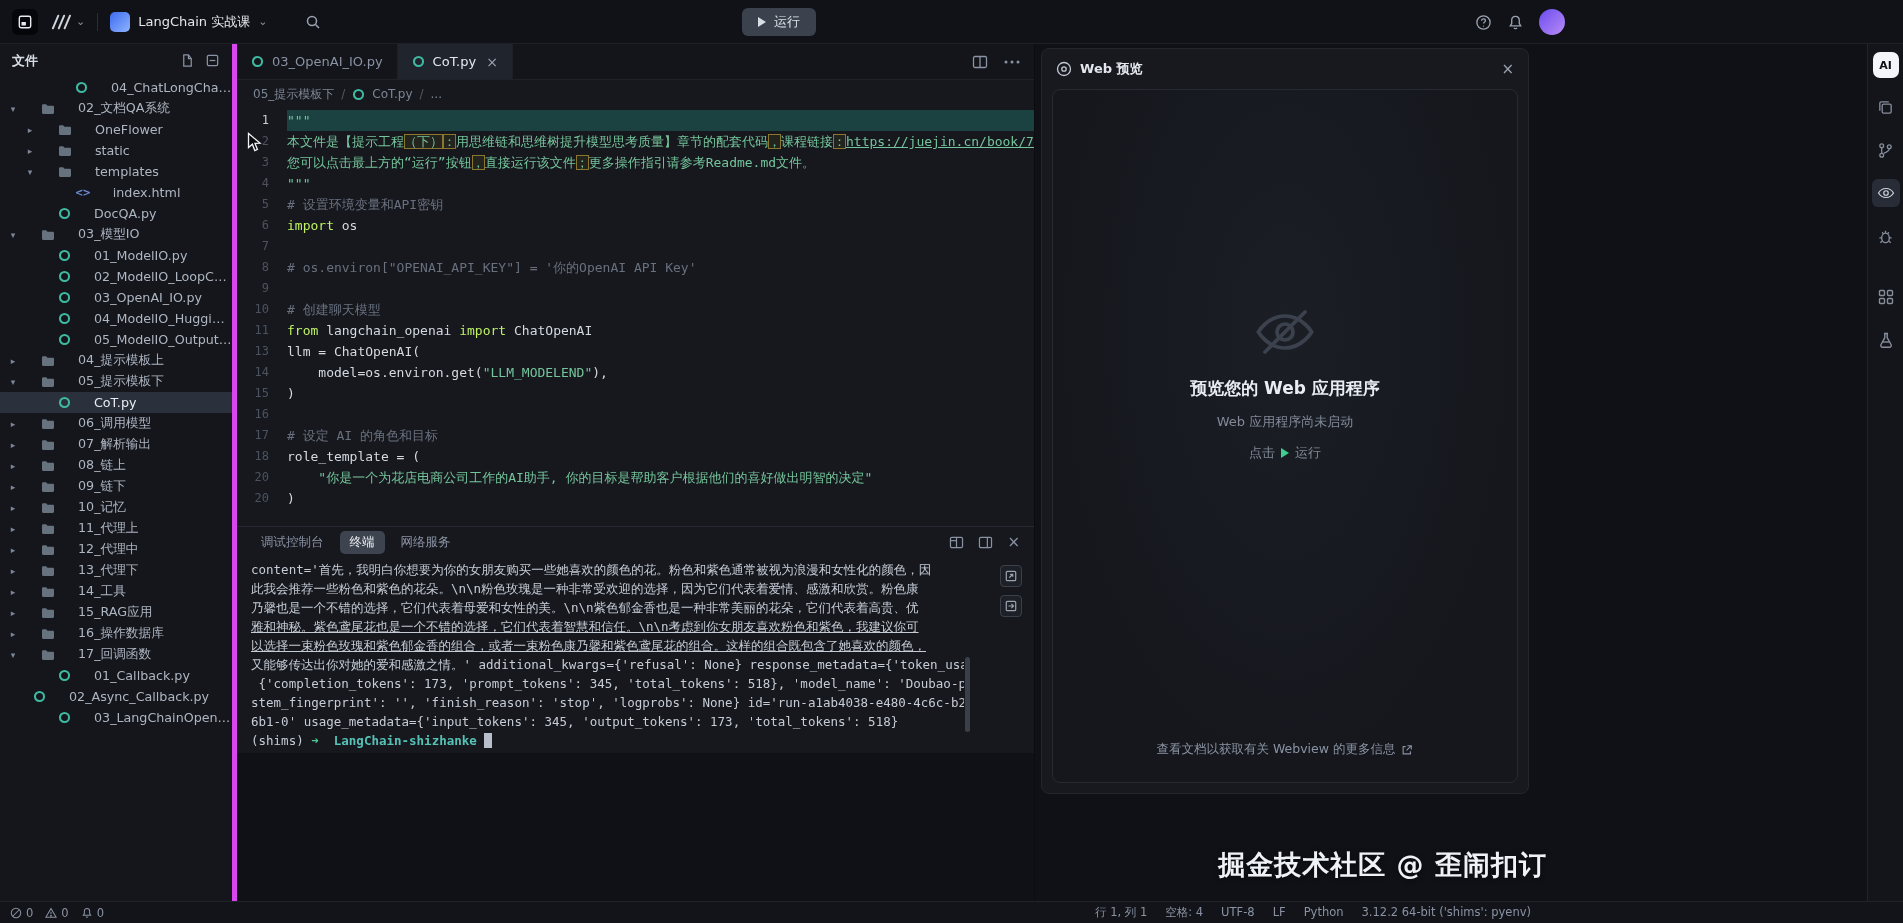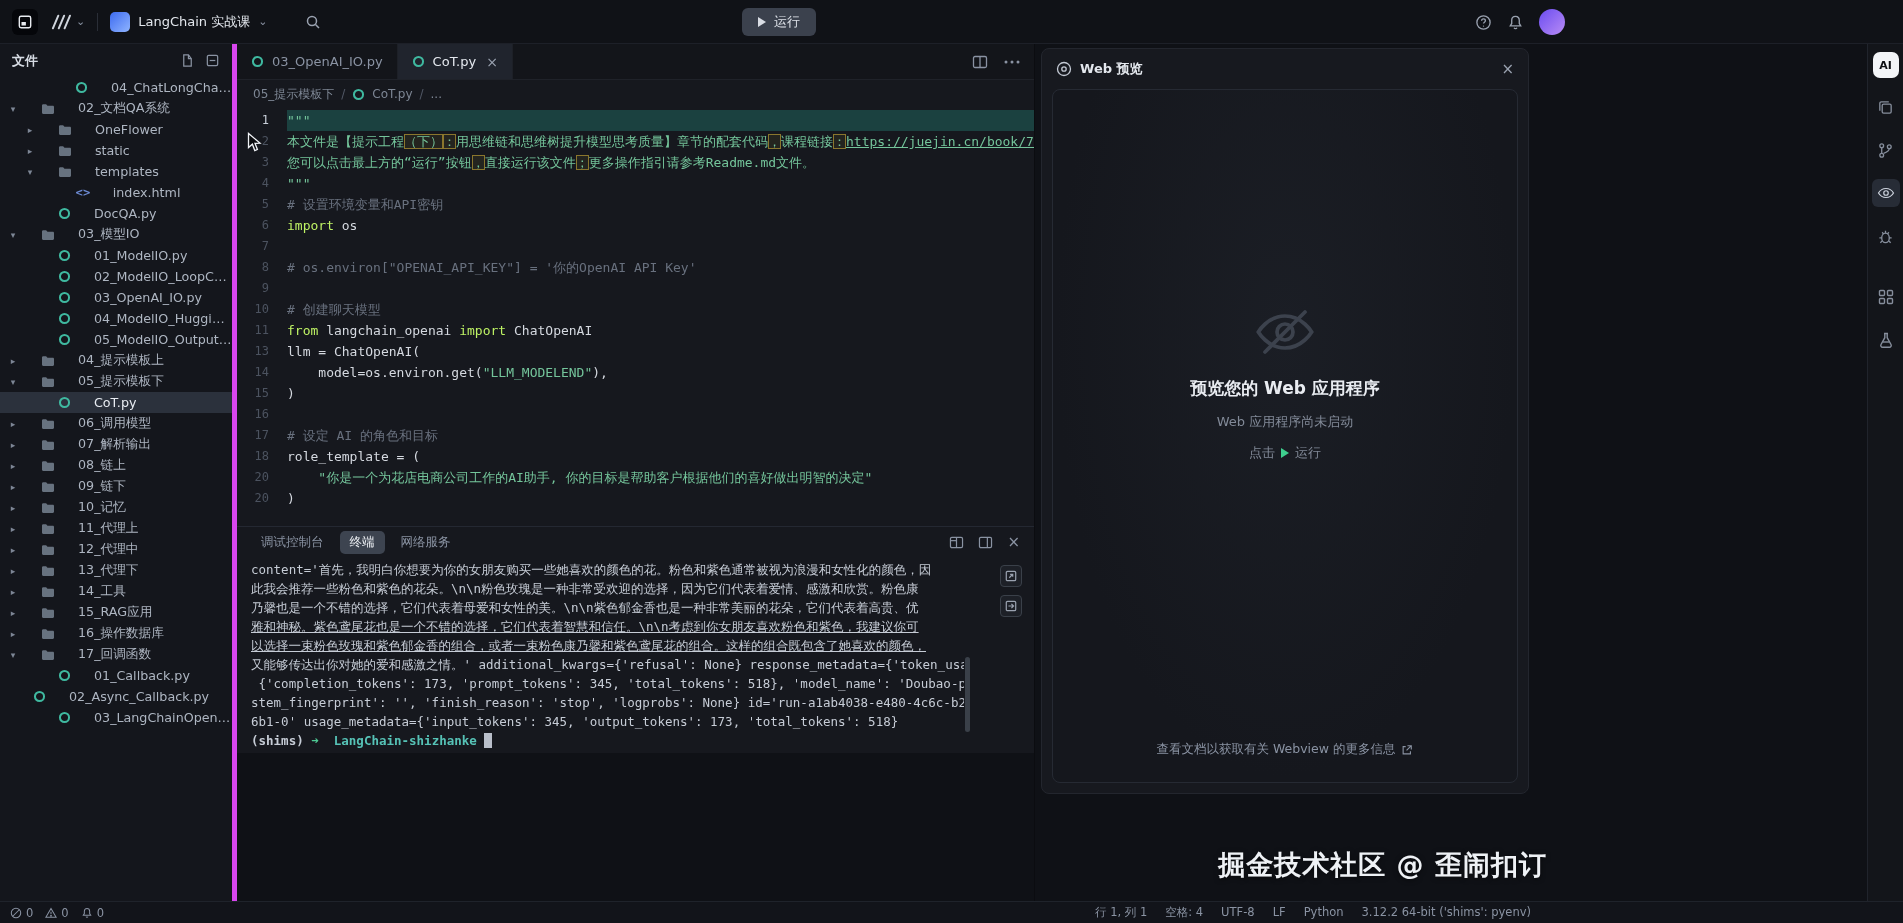--- a/index.html
+++ b/index.html
@@ -74,21 +74,21 @@
   .panel-header{height:30px;display:flex;align-items:center;padding:0 14px;}
   .ptabs{display:flex;gap:6px;align-items:center;}
   .ptab{color:#8a93a3;padding:3px 10px;border-radius:5px;font-size:12.5px;cursor:pointer;}
   .ptab.active{background:#3d4450;color:#eef1f5;}
   .panel-actions{margin-left:auto;display:flex;align-items:center;gap:14px;color:#8a93a3;}
   .term{position:relative;height:196px;padding:3px 70px 0 14px;
         font-family:"DejaVu Sans Mono","Liberation Mono",monospace;font-size:12.5px;line-height:19px;color:#c6ccd6;}
   .term-line{white-space:pre;overflow:hidden;}
   .term-line.u{text-decoration:underline;}
   .prompt-line{display:flex;align-items:center;white-space:pre;}
-  .pp-plain{color:#c6ccd6;font-weight:bold;}
+  .pp-plain{color:#c6ccd6;}
   .pp-green{color:#4ec994;}
   .pp-cyan{color:#56c2b6;font-weight:bold;}
   .cursor{display:inline-block;width:8px;height:15px;background:#b9bfca;}
   .term-scroll{position:absolute;right:64px;top:100px;width:5px;height:75px;background:#3a4049;border-radius:3px;}
   .term-float{position:absolute;right:12px;top:8px;display:flex;flex-direction:column;gap:8px;}
   .tf-btn{width:22px;height:22px;border:1px solid #3a4049;background:#1d2027;border-radius:4px;
           display:flex;align-items:center;justify-content:center;color:#9aa2b0;cursor:pointer;}
   .editor-filler{flex:1;background:#0f1116;}
 
   

